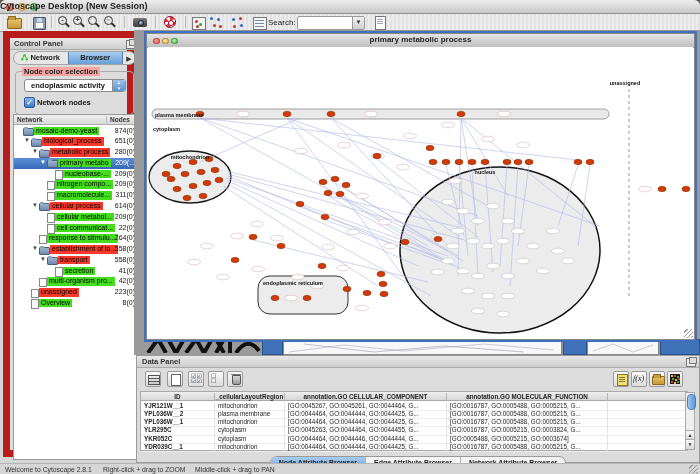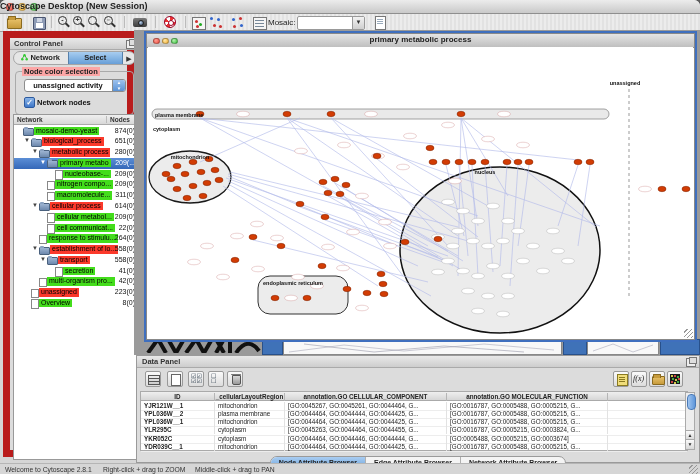--- a/index.html
+++ b/index.html
@@ -191,21 +191,21 @@
           <div class="dot" style="left:8px;top:0;background:#c33"></div>
           <div class="dot" style="left:2px;top:8px;background:#c33"></div>
           <div class="dot" style="left:9px;top:7px;background:#36c"></div>
       </div>
     </div>
     <div class="abs tbtn" style="left:251px">
         <div class="miniwin">
           <div style="position:absolute;left:1px;top:2px;width:9px;height:1px;background:#789;box-shadow:0 3px 0 #789,0 6px 0 #789"></div>
         </div>
       </div>
-    <span class="abs search-label" style="left:268px">Mosaic:</span>
+    <span class="abs search-label" style="left:268px">Search:</span>
     <div class="abs search-combo" style="left:297px">
         <div class="arrowbtn">▼</div>
       </div>
     <div class="abs tbtn" style="left:372px">
         <div class="pagedoc"></div>
       </div>
   </div>
 
   <div class="abs control-panel">
     <div class="abs cp-header">
@@ -215,27 +215,27 @@
     <div class="abs cp-tabs">
       <div class="cp-tab">
         <svg class="netic" viewBox="0 0 8 8">
             <line x1="1" y1="6" x2="4" y2="1" stroke="#2a2" stroke-width="1"></line>
             <line x1="4" y1="1" x2="7" y2="6" stroke="#2a2" stroke-width="1"></line>
             <circle cx="1.5" cy="6" r="1.4" fill="#3c3"></circle>
             <circle cx="4" cy="1.5" r="1.4" fill="#3c3"></circle>
             <circle cx="6.5" cy="6" r="1.4" fill="#3c3"></circle>
           </svg><span>Network</span>
       </div>
-      <div class="cp-tab sel"><span>Select</span></div>
+      <div class="cp-tab sel"><span>Browser</span></div>
       <div class="cp-tab-arrow">▶</div>
     </div>
     <div class="abs groupbox">
       <span class="gb-title">Node color selection</span>
       <div class="aqua-combo">
-        <span class="val">unassigned activity</span>
+        <span class="val">endoplasmic activity</span>
         <div class="step">▲<br>▼</div>
       </div>
       <div class="cb-row">
         <div class="cb">✓</div>
         <span class="cb-label">Network nodes</span>
       </div>
     </div>
     <div class="abs tree-wrap">
       <div class="tree-head">
         <span class="c1">Network</span>

